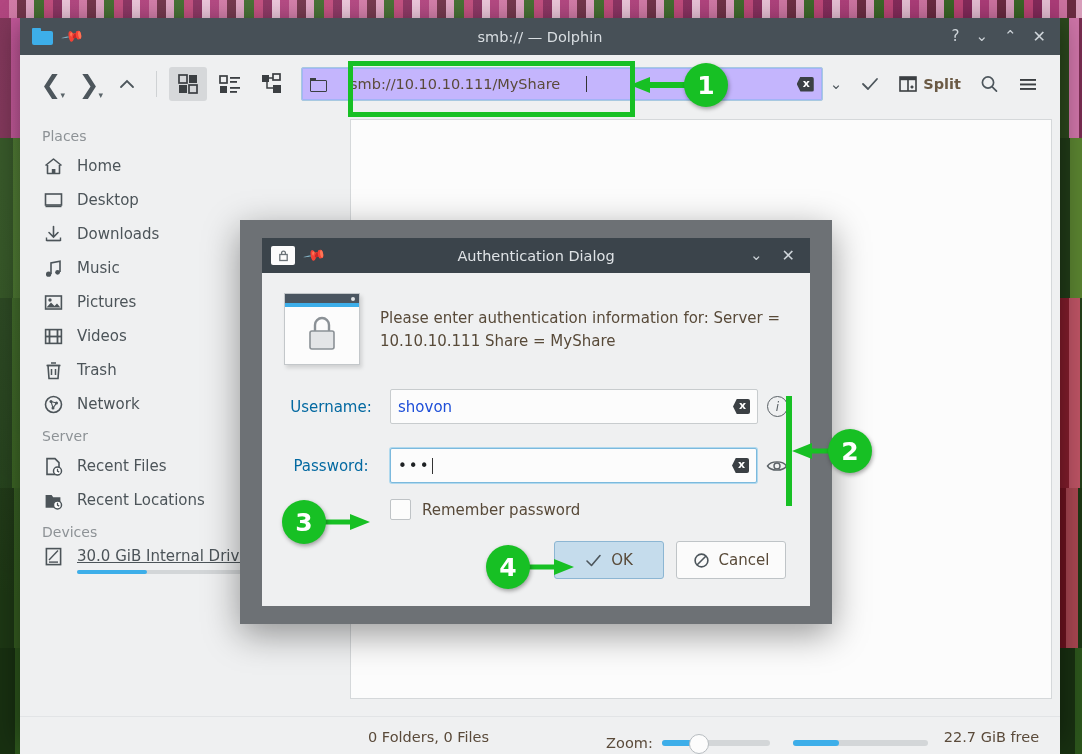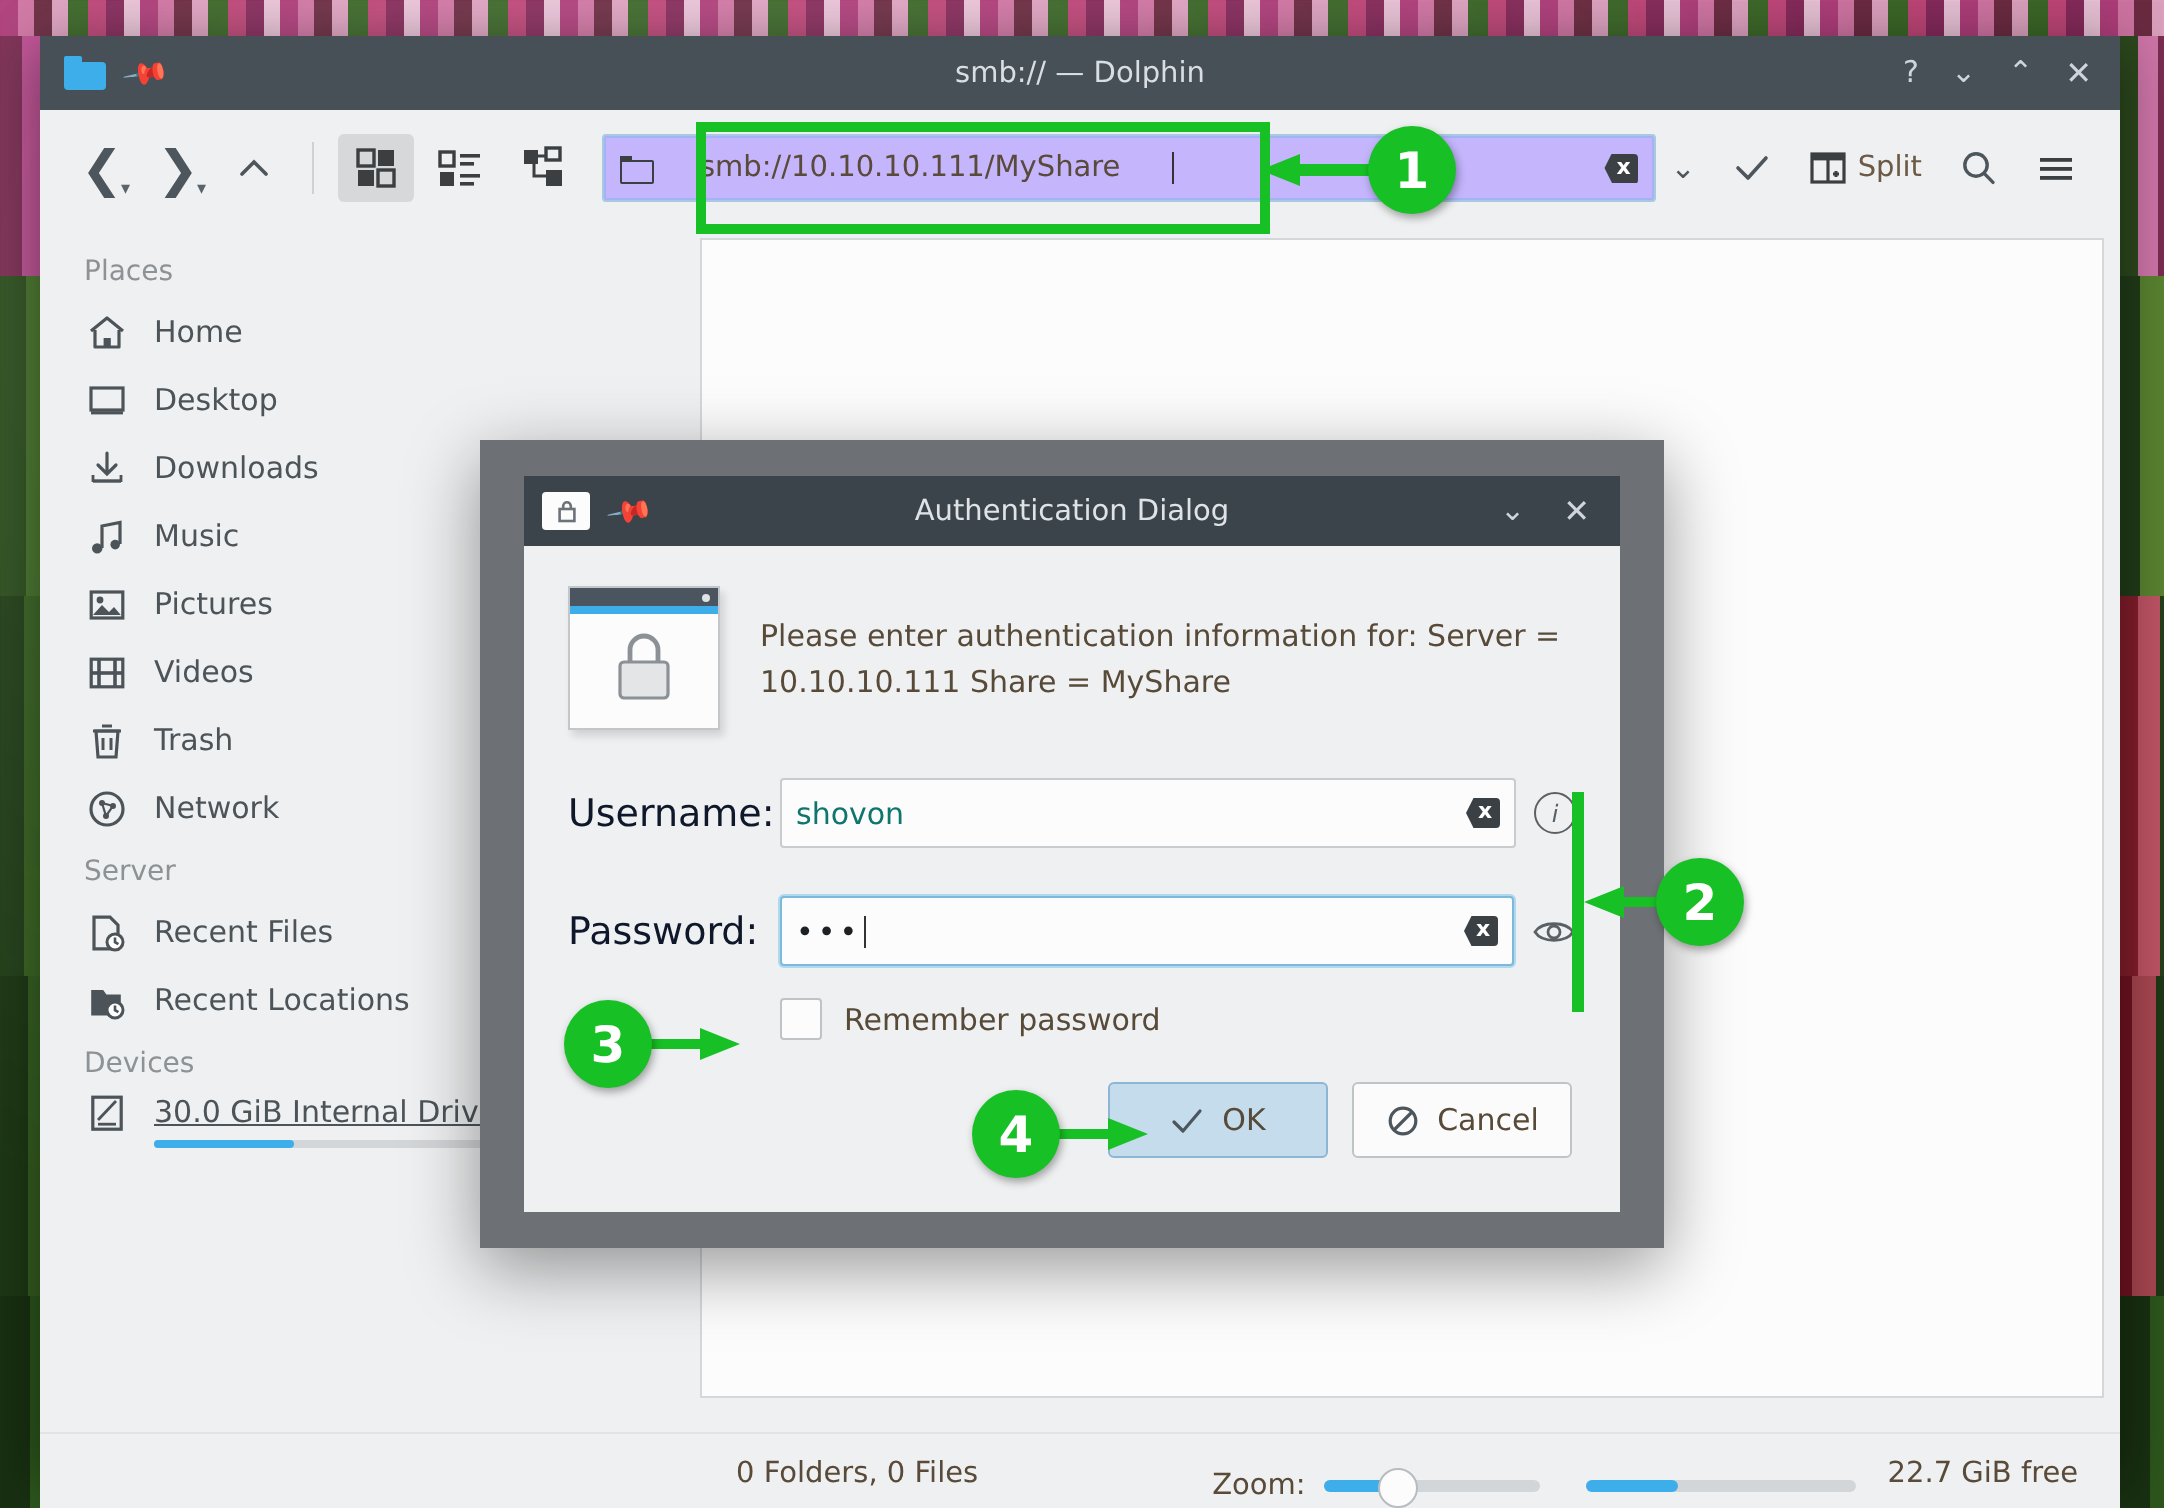--- a/index.html
+++ b/index.html
@@ -67,21 +67,21 @@
   .url-folder{width:15px;height:12px;position:relative;flex:none;}
   .url-folder::before{content:"";position:absolute;left:0;top:2px;width:15px;height:10px;border:1.6px solid #3b3f42;border-radius:1px;}
   .url-folder::after{content:"";position:absolute;left:0;top:0;width:6px;height:3px;background:#3b3f42;}
   .url-text{font-size:14.5px;color:#5a4a3a;white-space:nowrap;}
   .caret{display:inline-block;width:1px;height:16px;background:#333;vertical-align:-3px;margin-left:1px;}
   .clearbtn{width:17px;height:15px;background:#3b4044;border-radius:3px 2px 2px 3px;position:relative;flex:none;margin-left:auto;
      clip-path:polygon(0% 50%, 22% 0%, 100% 0%, 100% 100%, 22% 100%);}
   .clearbtn span{position:absolute;left:6px;top:0px;color:#fff;font-size:11px;font-weight:bold;}
   .urlcaret{font-size:15px;color:#4d565c;padding:0 7px;}
   .tb-icon{display:flex;align-items:center;gap:5px;padding:0 7px;height:34px;color:#4d565c;font-size:14.5px;}
-  .tb-icon .lbl{color:#6b5a45;}
+  .tb-icon .lbl{color:#6b5a45;font-weight:bold;}
 
   
   .wbody{display:flex;height:603px;justify-content:center;}
   .sidebar{width:330px;background:#eff0f1;padding-top:8px;overflow:hidden;}
   .sec{font-size:14px;color:#8d9296;padding:7px 0 5px 22px;}
   .pitem{display:flex;align-items:center;gap:13px;height:34px;padding-left:22px;color:#4c5459;font-size:15px;}
   .pico{width:22px;height:22px;flex:none;display:flex;align-items:center;justify-content:center;color:#4c5459;}
   .drive-wrap{padding-left:22px;}
   .drive-row{display:flex;align-items:center;gap:13px;color:#4c5459;font-size:15px;}
   .drive-label b{font-weight:normal;text-decoration:underline;}
@@ -113,24 +113,24 @@
   .dt-right{margin-left:auto;display:flex;align-items:center;gap:19px;padding-right:15px;}
   .dbody{padding:20px 22px 0 22px;}
   .msgrow{display:flex;gap:20px;align-items:flex-start;}
   .lockicon{width:74px;height:70px;flex:none;position:relative;
      background:#fcfcfc;border:1px solid #c3c7ca;box-shadow:2px 3px 4px rgba(0,0,0,.13);}
   .lockicon .bar{position:absolute;left:0;top:0;right:0;height:9px;background:#4a5560;}
   .lockicon .bar::after{content:"";position:absolute;right:4px;top:3px;width:4px;height:4px;border-radius:50%;background:#dfe3e6;}
   .lockicon .bar2{position:absolute;left:0;top:9px;right:0;height:4px;background:#3daee9;}
   .msgtext{font-size:15px;color:#584a39;line-height:1.55;padding-top:14px;}
   .frow{display:flex;align-items:center;margin-top:24px;}
-  .flabel{width:94px;text-align:right;font-size:19px;color:#0f172a;padding-right:12px;}
+  .flabel{width:94px;text-align:center;font-size:15px;color:#0369a1;padding-right:12px;}
   .finput{flex:1;height:33px;background:#fcfcfc;border:1px solid #c8ccce;border-radius:2px;display:flex;align-items:center;padding:0 7px;position:relative;}
   .finput.focus{border:1px solid #7cb9dd;box-shadow:0 0 0 1px rgba(61,174,233,.35);}
-  .fval{font-size:15px;color:#0f766e;}
+  .fval{font-size:15px;color:#1d4ed8;}
   .dots{font-size:15px;color:#1e2124;letter-spacing:2px;}
   .trailicons{display:flex;align-items:center;gap:9px;margin-left:9px;}
   .infoico{width:19px;height:19px;border:1.6px solid #5a6166;border-radius:50%;display:flex;align-items:center;justify-content:center;font-size:12px;color:#5a6166;font-style:italic;}
   .eyeico{width:22px;height:16px;}
   .cbrow{display:flex;align-items:center;gap:11px;margin-top:16px;padding-left:106px;}
   .cbox{width:19px;height:19px;background:#fcfcfc;border:1px solid #bfc3c6;border-radius:2px;}
   .cblabel{font-size:15px;color:#584a39;}
   .btnrow{display:flex;justify-content:flex-end;gap:12px;margin-top:21px;padding-right:2px;}
   .btn{height:36px;min-width:108px;border:1px solid #bfc4c7;border-radius:3px;background:#fbfbfb;
        display:flex;align-items:center;justify-content:center;gap:9px;font-size:15px;color:#584a39;}

